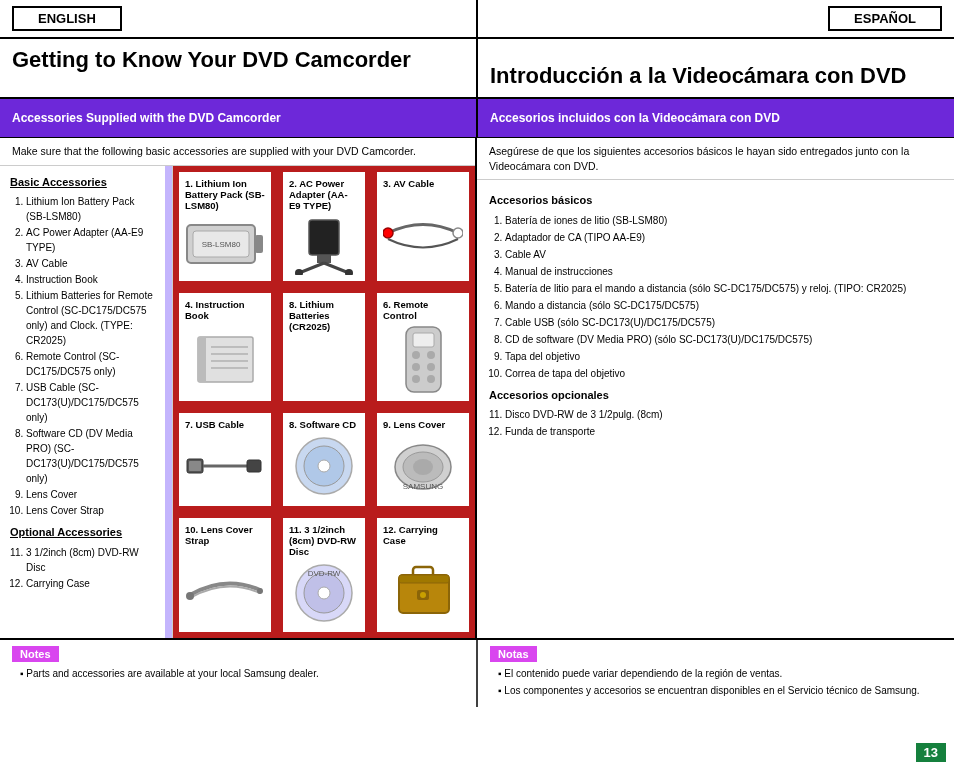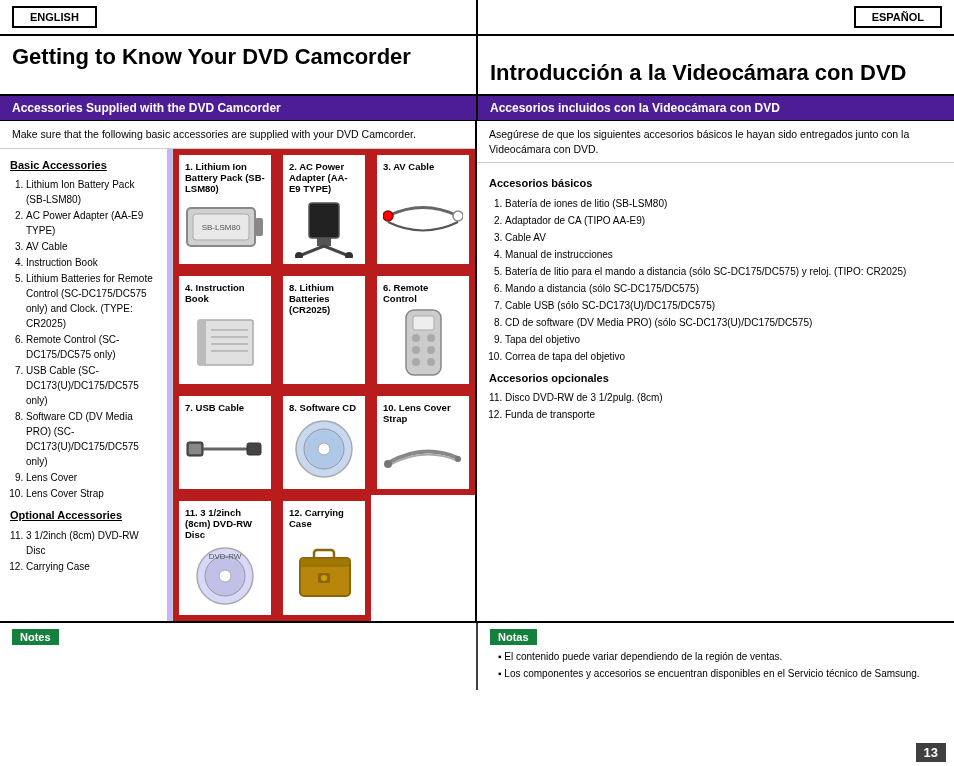--- a/index.html
+++ b/index.html
@@ -23,23 +23,23 @@
       padding: 6px 12px;
       display: flex;
       align-items: center;
     }
     .lang-section.right {
       justify-content: flex-end;
       border-left: 2px solid #000;
     }
     .lang-label {
       border: 2px solid #000;
-      padding: 3px 16px;
-      font-weight: bold;
-      font-size: 11px;
+      padding: 3px 24px;
+      font-weight: bold;
+      font-size: 13px;
     }
 
     
     .title-row {
       display: flex;
       border-bottom: 2px solid #000;
     }
     .title-left {
       flex: 1;
       padding: 8px 12px;
@@ -55,23 +55,23 @@
       margin-top: 16px;
     }
 
     
     .section-header-row {
       display: flex;
       border-bottom: 1px solid #000;
     }
     .section-header {
       flex: 1;
-      background: #4c1d95;
+      background: #6d28d9;
       color: #fff;
-      padding: 5px 12px;
+      padding: 12px 12px;
       font-weight: bold;
       font-size: 12px;
     }
     .section-header.right {
       border-left: 2px solid #000;
     }
 
     
     .main-content {
       display: flex;
@@ -100,21 +100,21 @@
     }
 
     
     .accessories-grid-area {
       display: flex;
     }
 
     .text-list-area {
       width: 230px;
       padding: 8px 10px;
-      border-right: 5px solid #c4b5fd;
+      border-right: 7px solid #c4b5fd;
       font-size: 10px;
       line-height: 1.5;
     }
 
     .section-title {
       font-weight: bold;
       text-decoration: underline;
       margin-bottom: 4px;
       font-size: 11px;
     }
@@ -188,21 +188,21 @@
     .notes-col {
       flex: 1;
       padding: 6px 12px;
       font-size: 10px;
     }
     .notes-col.right {
       border-left: 2px solid #404040;
     }
     .notes-title-box {
       display: inline-block;
-      background: #15803d;
+      background: #d946ef;
       color: #fff;
       padding: 2px 8px;
       font-weight: bold;
       font-size: 11px;
       margin-bottom: 5px;
     }
     .notes-col ul {
       list-style: none;
       padding-left: 8px;
     }
@@ -212,21 +212,21 @@
     .notes-col ul li {
       margin-bottom: 3px;
       line-height: 1.4;
     }
 
     
     .page-num {
       position: absolute;
       bottom: 4px;
       right: 8px;
-      background: #404040;
+      background: #15803d;
       color: #fff;
       font-weight: bold;
       font-size: 13px;
       padding: 2px 8px;
     }
 
     
     svg text {
       font-size: 8px;
       fill: #555;
@@ -372,20 +372,31 @@
           <div class="grid-cell-label">8. Software CD</div>
           <div class="grid-cell-img">
             <svg width="65" height="65" viewBox="0 0 65 65">
               <circle cx="32" cy="32" r="28" fill="#c8d8f0" stroke="#aaa" stroke-width="1.5"></circle>
               <circle cx="32" cy="32" r="20" fill="#b0c8e8" stroke="#999" stroke-width="1"></circle>
               <circle cx="32" cy="32" r="6" fill="#fff" stroke="#aaa" stroke-width="1"></circle>
             </svg>
           </div>
         </div>
 
+        <div class="grid-cell">
+          <div class="grid-cell-label">9. Lens Cover</div>
+          <div class="grid-cell-img">
+            <svg width="65" height="55" viewBox="0 0 65 55">
+              <ellipse cx="32" cy="28" rx="28" ry="22" fill="#d0d0d0" stroke="#888" stroke-width="1.5"></ellipse>
+              <ellipse cx="32" cy="28" rx="20" ry="15" fill="#bbb" stroke="#999" stroke-width="1"></ellipse>
+              <ellipse cx="32" cy="28" rx="10" ry="8" fill="#aaa"></ellipse>
+              <text x="32" y="50" text-anchor="middle" font-size="7" fill="#555">SAMSUNG</text>
+            </svg>
+          </div>
+        </div>
 
         <div class="grid-cell">
           <div class="grid-cell-label">10. Lens Cover Strap</div>
           <div class="grid-cell-img">
             <svg width="80" height="55" viewBox="0 0 80 55">
               <path d="M5 35 Q40 15 75 30" stroke="#888" stroke-width="4" fill="none" stroke-linecap="round"></path>
               <path d="M5 38 Q40 18 75 33" stroke="#aaa" stroke-width="2" fill="none" stroke-linecap="round"></path>
               <circle cx="5" cy="36" r="4" fill="#777"></circle>
               <circle cx="75" cy="31" r="3" fill="#777"></circle>
             </svg>
@@ -444,20 +455,21 @@
       </ol>
     </div>
   </div>
 
 </div>
 
 <div class="notes-row">
   <div class="notes-col">
     <div class="notes-title-box">Notes</div>
     <ul>
+      <li>Parts and accessories are available at your local Samsung dealer.</li>
     </ul>
   </div>
   <div class="notes-col right">
     <div class="notes-title-box">Notas</div>
     <ul>
       <li>El contenido puede variar dependiendo de la región de ventas.</li>
       <li>Los componentes y accesorios se encuentran disponibles en el Servicio técnico de Samsung.</li>
     </ul>
   </div>
 </div>

